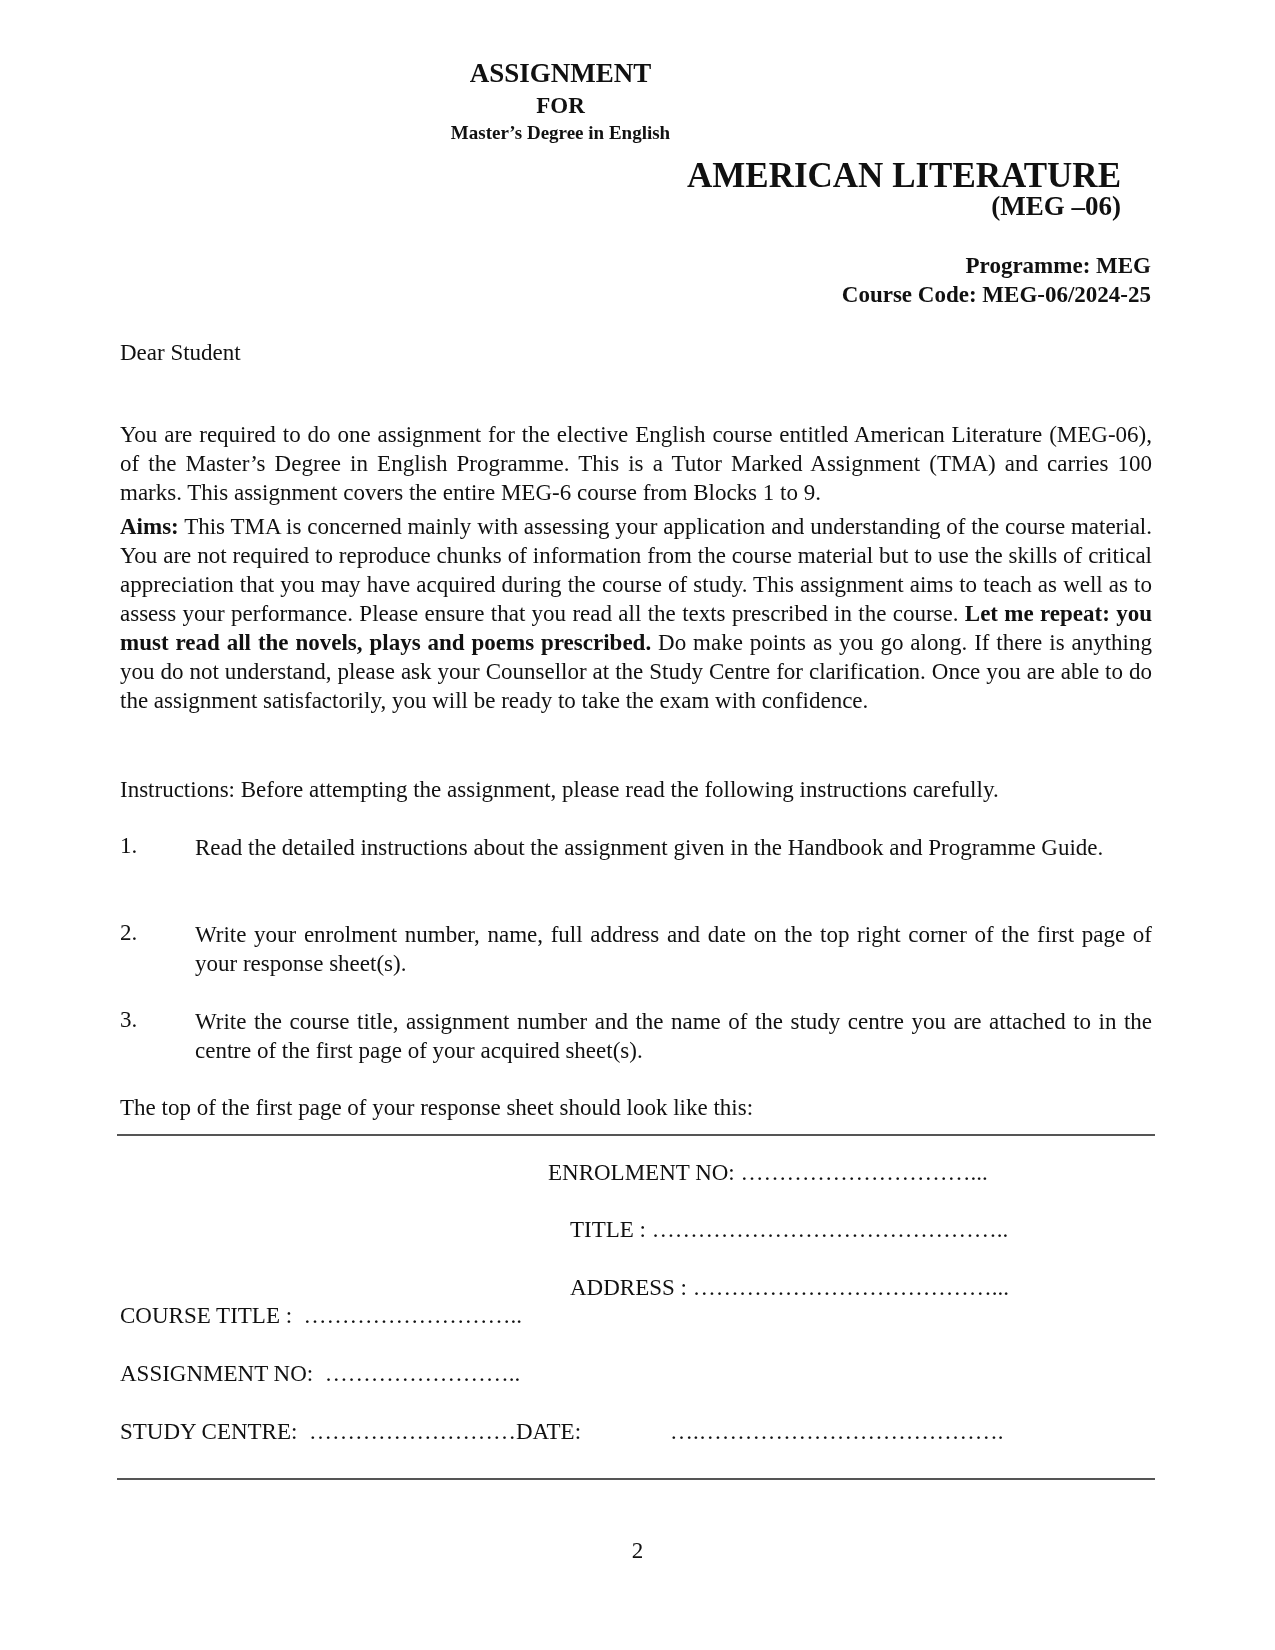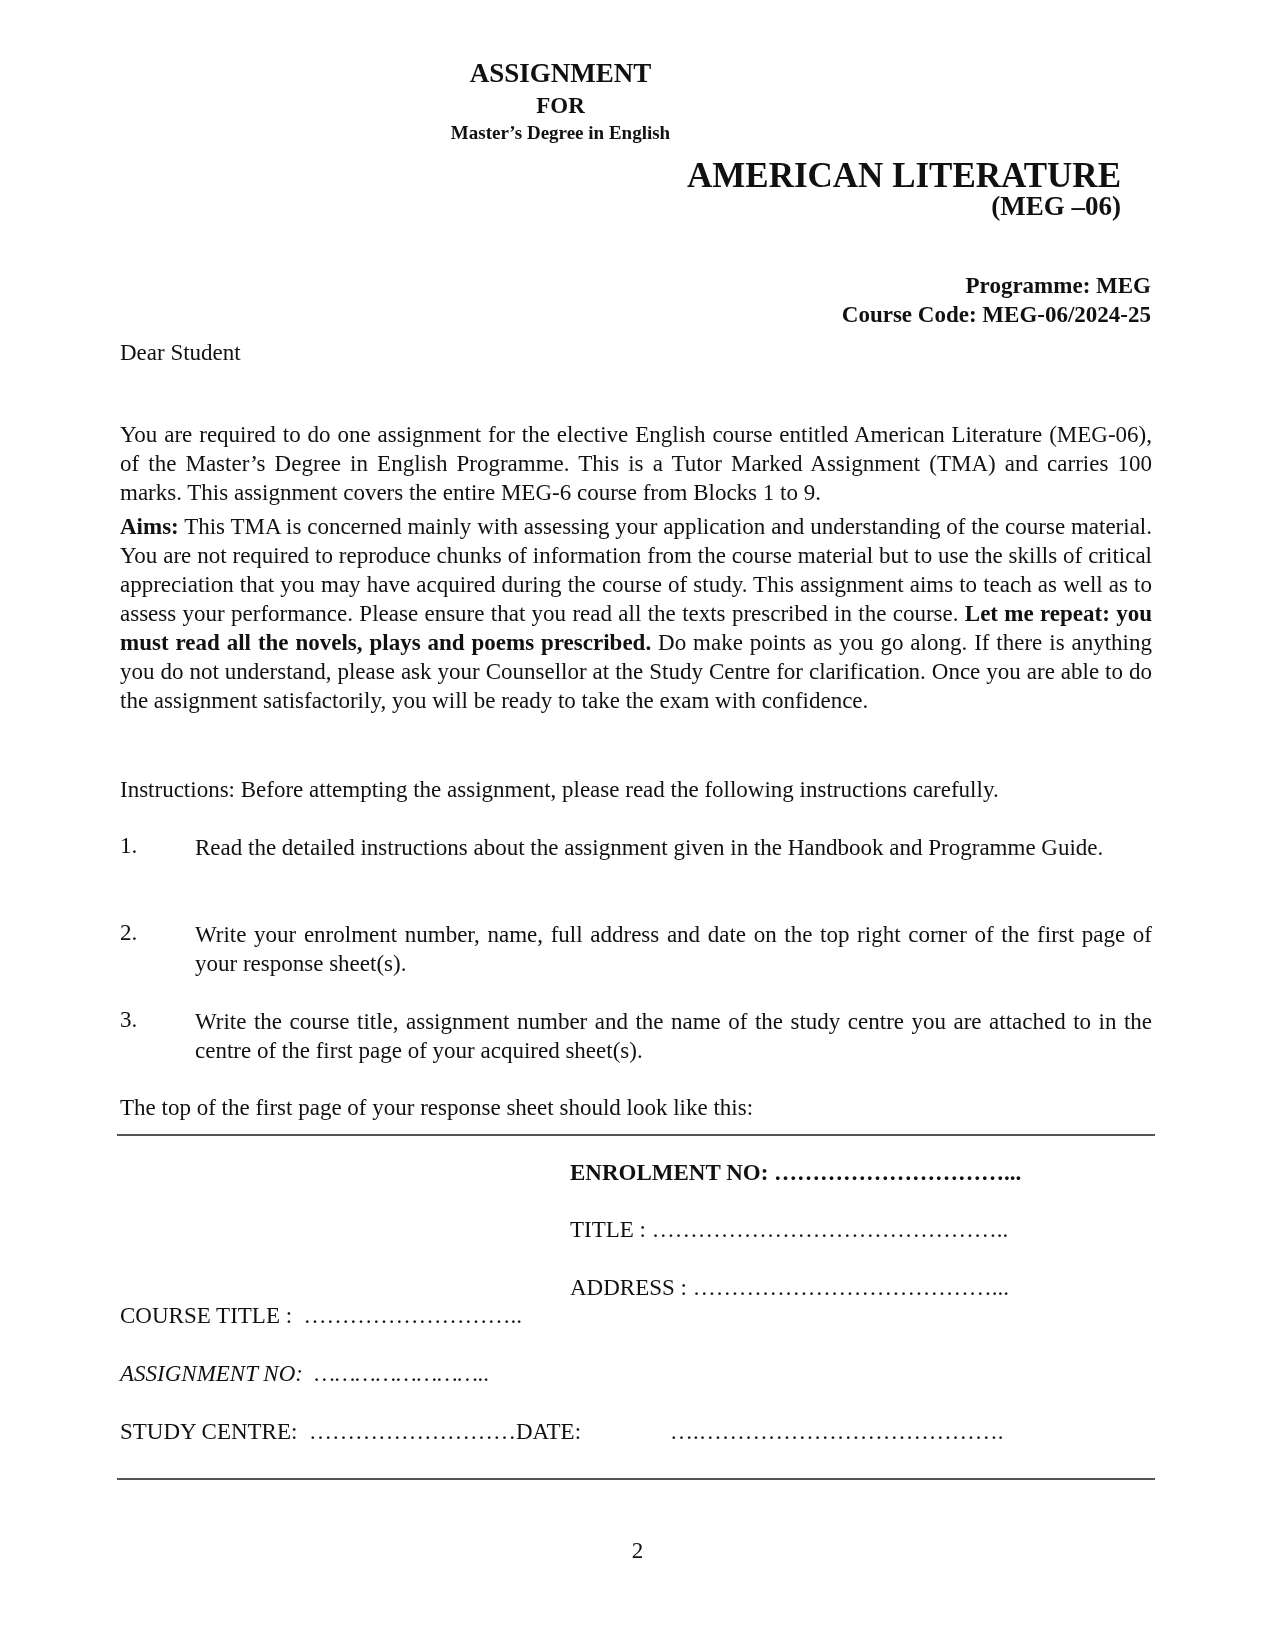--- a/index.html
+++ b/index.html
@@ -5,21 +5,21 @@
   html, body { margin: 0; padding: 0; background: #ffffff; }
   body { width: 1275px; height: 1650px; position: relative; overflow: hidden;
          font-family: "Liberation Serif", "DejaVu Serif", serif; color: #111; }
   .abs { position: absolute; }
   .hdr { left: 0; width: 1121px; text-align: center; font-weight: bold; }
   .h1 { top: 58px; font-size: 27px; }
   .h2 { top: 93px; font-size: 23px; }
   .h3 { top: 122px; font-size: 19px; }
   .h4 { top: 156px; font-size: 35px; text-align: right; }
   .h5 { top: 191px; font-size: 27px; text-align: right; }
-  .right { right: 124px; text-align: left; font-weight: bold; font-size: 23px; margin-top: 20px; }
+  .right { right: 124px; text-align: left; font-weight: bold; font-size: 23px; }
   .p { left: 120px; width: 1032px; font-size: 23px; line-height: 29px; text-align: justify; }
   .num { left: 120px; font-size: 23px; }
   .item { left: 195px; width: 957px; font-size: 23px; line-height: 29px; text-align: justify; }
   .rule { left: 117px; width: 1038px; height: 2px; background: #555; }
   .f { font-size: 23px; white-space: pre; }
   .pg { left: 0; width: 1275px; text-align: center; font-size: 23px; top: 1538px; }
   b { font-weight: bold; }
 </style>
 </head>
 <body>
@@ -47,23 +47,23 @@
 <div class="abs num" style="top:920px;">2.</div>
 <div class="abs item" style="top:920px;">Write your enrolment number, name, full address and date on the top right corner of the first page of your response sheet(s).</div>
 
 <div class="abs num" style="top:1007px;">3.</div>
 <div class="abs item" style="top:1007px;">Write the course title, assignment number and the name of the study centre you are attached to in the centre of the first page of your acquired sheet(s).</div>
 
 <div class="abs p" style="top:1093px;">The top of the first page of your response sheet should look like this:</div>
 
 <div class="abs rule" style="top:1134px;"></div>
 
-<div class="abs f" style="left:570px; top:1160px;font-weight:bold;">ENROLMENT NO: …………………………...</div>
+<div class="abs f" style="left:548px; top:1160px;">ENROLMENT NO: …………………………...</div>
 <div class="abs f" style="left:570px; top:1217px;">TITLE : ………………………………………..</div>
 <div class="abs f" style="left:570px; top:1275px;">ADDRESS : …………………………………...</div>
 <div class="abs f" style="left:120px; top:1303px;">COURSE TITLE :  ………………………..</div>
-<div class="abs f" style="left:120px; top:1361px;font-style:italic;">ASSIGNMENT NO:  ……………………..</div>
+<div class="abs f" style="left:120px; top:1361px;">ASSIGNMENT NO:  ……………………..</div>
 <div class="abs f" style="left:120px; top:1419px;">STUDY CENTRE:  ………………………DATE:</div>
 <div class="abs f" style="left:670px; top:1419px;">….………………………………….</div>
 
 <div class="abs rule" style="top:1478px;"></div>
 
 <div class="abs pg">2</div>
 
 </body></html>

